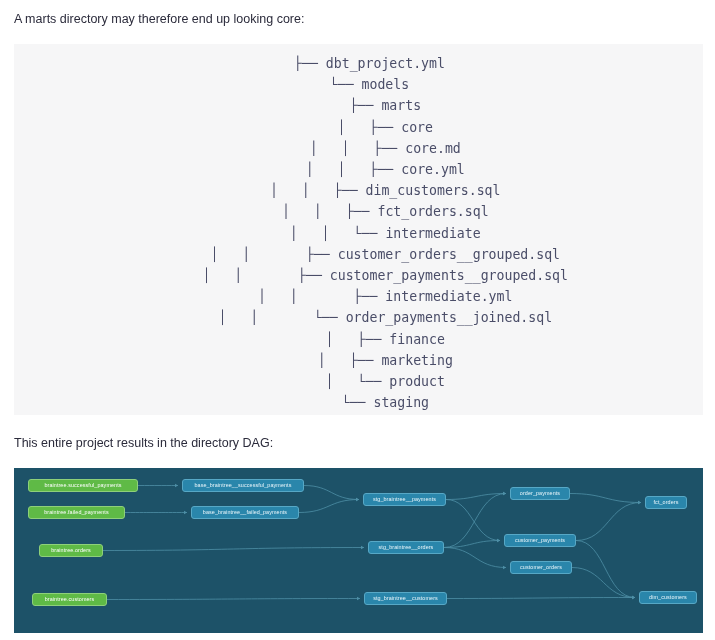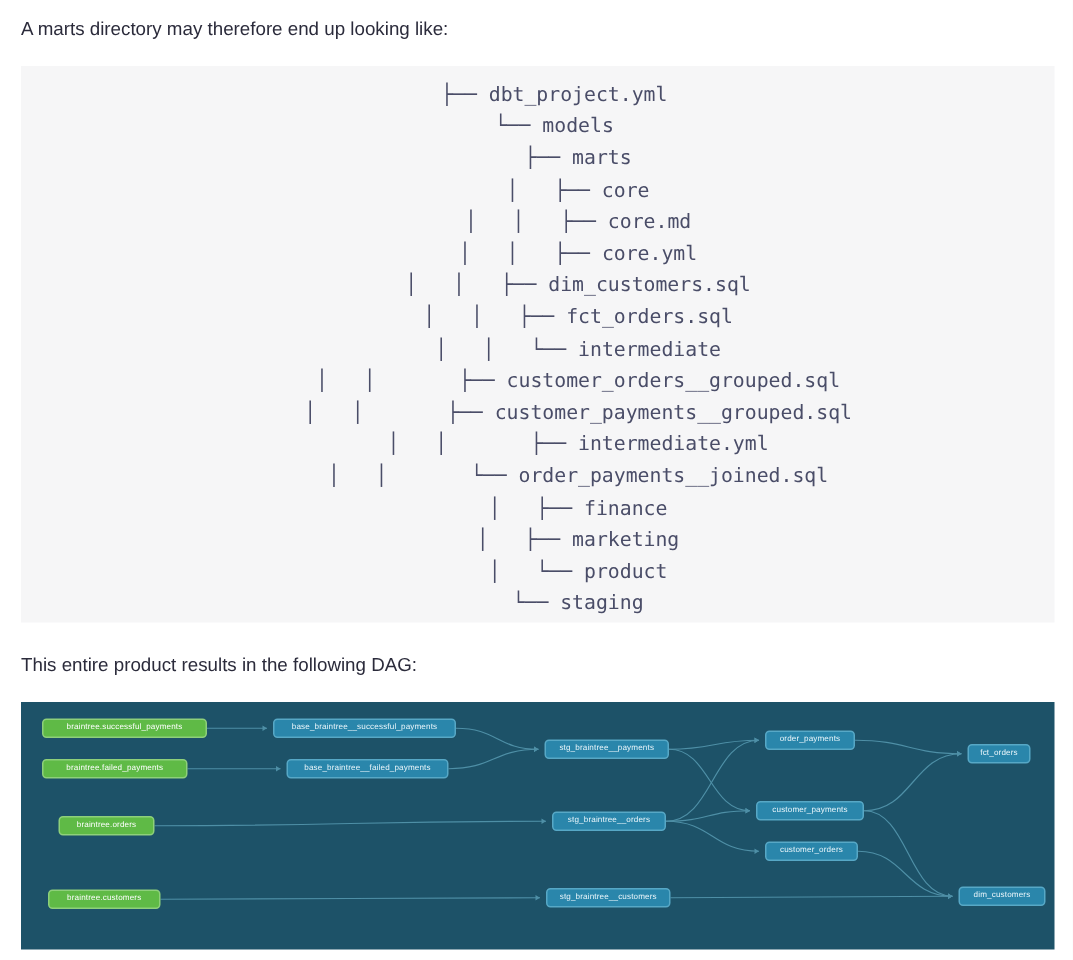--- a/index.html
+++ b/index.html
@@ -79,21 +79,21 @@
   }
   .dag-node.model {
     background: #2a86ab;
     border: 1px solid #57a8c6;
     color: #eaf6fb;
   }
 </style>
 </head>
 <body>
 
-<div class="intro-text" id="intro-1">A marts directory may therefore end up looking like:</div>
+<div class="intro-text" id="intro-1">A marts directory may therefore end up looking core:</div>
 
 <div class="code-block">
   <pre>├── dbt_project.yml
 └── models
     ├── marts
     │   ├── core
     │   │   ├── core.md
     │   │   ├── core.yml
     │   │   ├── dim_customers.sql
     │   │   ├── fct_orders.sql
@@ -101,21 +101,21 @@
     │   │       ├── customer_orders__grouped.sql
     │   │       ├── customer_payments__grouped.sql
     │   │       ├── intermediate.yml
     │   │       └── order_payments__joined.sql
     │   ├── finance
     │   ├── marketing
     │   └── product
     └── staging</pre>
 </div>
 
-<div class="intro-text" id="intro-2">This entire product results in the following DAG:</div>
+<div class="intro-text" id="intro-2">This entire project results in the directory DAG:</div>
 
 <div class="dag-panel">
   <svg class="dag-svg" id="dag-edges" viewBox="0 0 689 165" preserveAspectRatio="none">
       <path d="M124,17.5 C144,17.5 144,17.5 164,17.5" fill="none" stroke="#4e8fa6" stroke-width="0.8"></path>
       <path d="M164,17.5 l-3,-1.8 l0,3.6 z" fill="#4e8fa6"></path>
       <path d="M111,44.5 C142,44.5 142,44.5 173,44.5" fill="none" stroke="#4e8fa6" stroke-width="0.8"></path>
       <path d="M173,44.5 l-3,-1.8 l0,3.6 z" fill="#4e8fa6"></path>
       <path d="M89,82.5 C219.5,82.5 219.5,79.5 350,79.5" fill="none" stroke="#4e8fa6" stroke-width="0.8"></path>
       <path d="M350,79.5 l-3,-1.8 l0,3.6 z" fill="#4e8fa6"></path>
       <path d="M93,131.5 C219.5,131.5 219.5,130.5 346,130.5" fill="none" stroke="#4e8fa6" stroke-width="0.8"></path>

